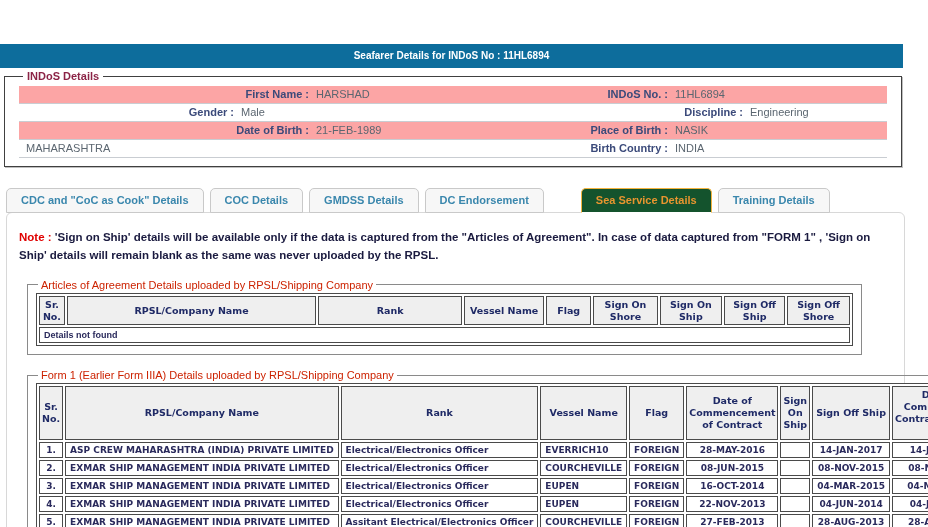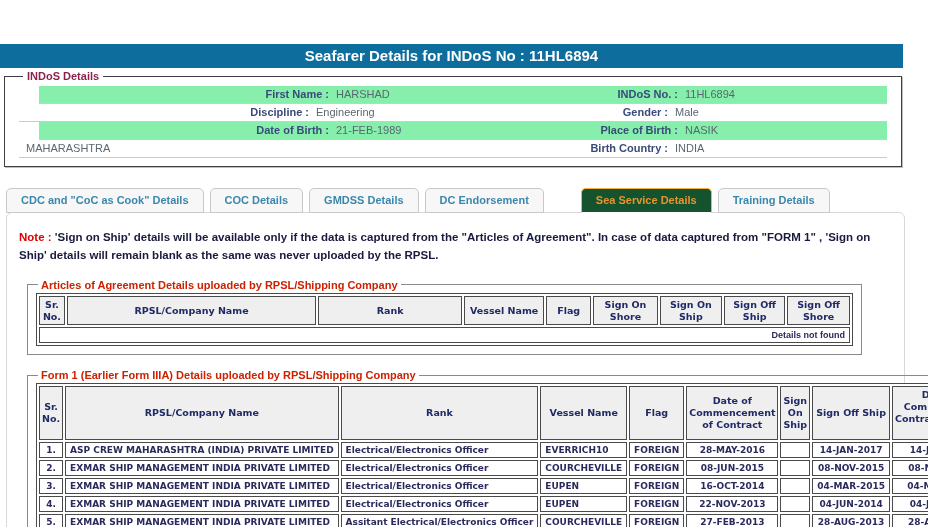--- a/index.html
+++ b/index.html
@@ -1,29 +1,29 @@
 <!DOCTYPE html>
 <html><head>
 <meta charset="utf-8">
 <style>
   * { margin:0; padding:0; box-sizing:border-box; }
   html,body { width:928px; height:527px; background:#fff; overflow:hidden;
               font-family:"Liberation Sans", sans-serif; }
 
   
   .title-bar { margin-top:44px; width:903px; height:24px; background:#0d6d9c;
-               color:#fff; font-weight:bold; font-size:15px; line-height:24px;
+               color:#fff; font-weight:bold; font-size:10px; line-height:24px;
                text-align:center; }
 
   
   fieldset.indos { margin:2px 26px 0 4px; border:1px solid #404040;
                    box-shadow:1px 1px 0 #bfbfbf; padding:4px 14px 8px 14px; background:#fff; }
   fieldset.indos legend { color:#8b2346; font-weight:bold; font-size:11px; padding:0 4px; margin-left:4px; }
   .i-row { display:flex; height:18px; line-height:17px; border-bottom:1px solid #c9cdd2; font-size:11px; }
-  .i-row.odd { background:#86efac;margin-left:20px; }
+  .i-row.odd { background:#fca5a5; }
   .i-cell { width:50%; display:flex; }
   .i-label { font-weight:bold; color:#3b4a7a; text-align:right; }
   .i-cell.left .i-label  { flex:0 0 290px; }
   .i-cell.right .i-label { flex:0 0 215px; }
   .i-value { padding-left:7px; color:#5b6670; }
 
   
   .tabs { display:flex; gap:6px; margin:21px 0 0 6px; position:relative; z-index:2; }
   .tab { height:25px; line-height:23px; padding:0 14px; background:#f7f7f7;
          border:1px solid #c9c9c9; border-radius:5px 5px 0 0; color:#3a87ad;
@@ -34,31 +34,31 @@
   
   .panel { margin:-1px 23px 0 6px; border:1px solid #d8d8d8; border-radius:6px;
            min-height:298px; padding:14px 10px 16px 10px; background:#fff; }
 
   .note { margin:2px 2px 0 2px; font-size:11.5px; font-weight:bold; line-height:1.55;
           color:#1a1a3f; }
   .note .prefix { color:#e00000; }
 
   
   fieldset.tbl { border:1px solid #8a8a8a; margin:14px 32px 0 10px; padding:2px 8px 8px 8px; }
-  fieldset.tbl legend { color:#cc2200; font-weight:bold; font-size:11px; padding:0 3px; margin-left:2px; }
+  fieldset.tbl legend { color:#cc2200; font-weight:normal; font-size:11px; padding:0 3px; margin-left:2px; }
 
   table.grid { border-collapse:separate; border-spacing:2px; border:1px solid #4a4a4a;
                background:#fff; table-layout:fixed; font-family:"DejaVu Sans", sans-serif; }
   table.grid th { border:1px solid #4a4a4a; background:#efefef; color:#1f2a66;
                   font-size:9.5px; font-weight:bold; text-align:center;
                   padding:2px 2px; line-height:1.25; }
   table.grid td { border:1px solid #4a4a4a; color:#2a2a5c; font-size:9px; font-weight:bold;
                   padding:2px 4px; height:16px; overflow:hidden; white-space:nowrap; }
   td.c { text-align:center; }
-  td.notfound { color:#e00000; font-size:11px; font-weight:bold; text-align:right;
+  td.notfound { color:#e00000; font-size:11px; font-weight:bold; text-align:left;
                 font-family:"Liberation Sans", sans-serif; }
 </style>
 </head>
 <body>
 
 <div class="title-bar">Seafarer Details for INDoS No : 11HL6894</div>
 
 <fieldset class="indos">
   <legend>INDoS Details</legend>
 
@@ -67,27 +67,27 @@
       <span class="i-label">First Name :</span>
       <span class="i-value">HARSHAD</span>
     </div>
     <div class="i-cell right">
       <span class="i-label">INDoS No. :</span>
       <span class="i-value">11HL6894</span>
     </div>
   </div>
 
   <div class="i-row">
+    <div class="i-cell right">
+      <span class="i-label">Gender :</span>
+      <span class="i-value">Male</span>
+    </div>
     <div class="i-cell left">
       <span class="i-label">Discipline :</span>
       <span class="i-value">Engineering</span>
-    </div>
-    <div class="i-cell right">
-      <span class="i-label">Gender :</span>
-      <span class="i-value">Male</span>
     </div>
   </div>
 
   <div class="i-row odd">
     <div class="i-cell left">
       <span class="i-label">Date of Birth :</span>
       <span class="i-value">21-FEB-1989</span>
     </div>
     <div class="i-cell right">
       <span class="i-label">Place of Birth :</span>

